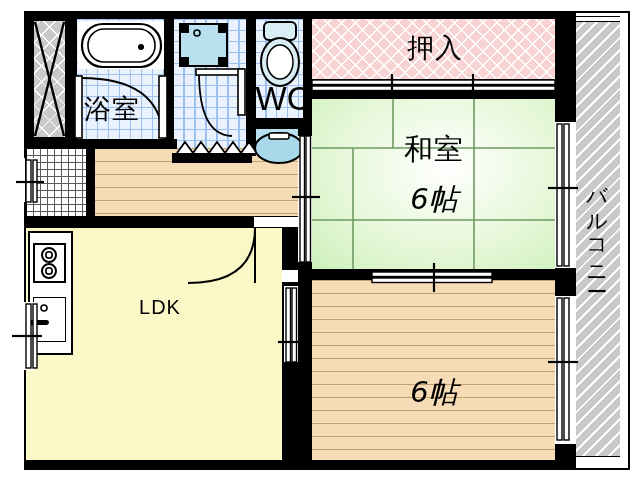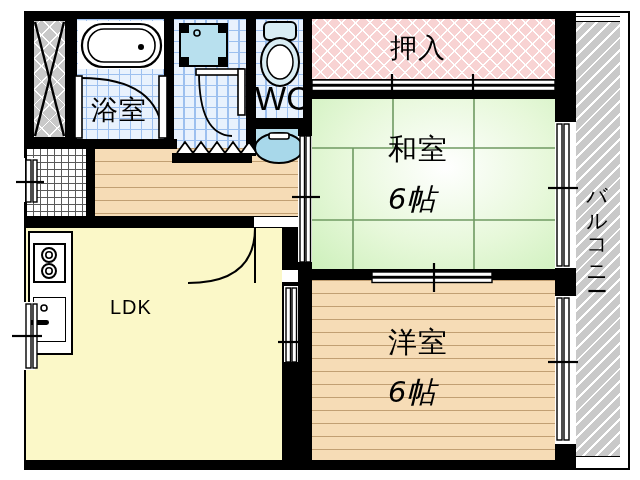--- a/index.html
+++ b/index.html
@@ -65,20 +65,21 @@
       repeating-linear-gradient(-45deg,#ffffff 0 1.2px, rgba(0,0,0,0) 1.2px 11px);
   }
   
   .lbl{
     position:absolute;
     color:#000;
     font-family:"DejaVu Sans","Liberation Sans",sans-serif;
     font-weight:400;
     white-space:nowrap;
     line-height:1;
+    text-align:center;
   }
   .lbl-room{font-size:27px;letter-spacing:1px;}
   .lbl-sub{font-size:27px;font-style:italic;}
   .lbl-wc{font-size:33px;font-family:"Liberation Sans",sans-serif;font-weight:500;}
   .lbl-ldk{font-size:20px;font-weight:500;letter-spacing:1px;font-family:"Liberation Sans",sans-serif;}
   .lbl-vert{
     writing-mode:vertical-rl;
     text-orientation:upright;
     font-size:21px;
     letter-spacing:3px;
@@ -248,30 +249,29 @@
       <line x1="312" y1="148" x2="555" y2="148"></line>
       <line x1="312" y1="220" x2="555" y2="220"></line>
       <line x1="393" y1="99" x2="393" y2="148"></line>
       <line x1="474" y1="99" x2="474" y2="148"></line>
       <line x1="353" y1="148" x2="353" y2="220"></line>
       <line x1="474" y1="148" x2="474" y2="269"></line>
       <line x1="353" y1="220" x2="353" y2="269"></line>
     </g>
   </svg>
 
-  <div class="lbl lbl-room" style="left:91px;top:96px;width:76px;">浴室</div>
+  <div class="lbl lbl-room" style="left:74px;top:96px;width:76px;font-family:Liberation Serif, serif;">浴室</div>
 
   <div class="lbl lbl-wc" style="left:255px;top:82px;width:56px;">WC</div>
 
 
   <div class="lbl lbl-room" style="left:390px;top:34px;width:90px;">押入</div>
 
   <div class="lbl lbl-room" style="left:388px;top:135px;width:92px;font-size:29px;">和室</div>
   <div class="lbl lbl-sub" style="left:388px;top:185px;width:92px;font-size:29px;">6帖</div>
 
-  <div class="lbl lbl-room" style="left:388px;top:328px;width:92px;font-size:29px;">洋室</div>
   <div class="lbl lbl-sub" style="left:388px;top:378px;width:92px;font-size:29px;">6帖</div>
 
   <div class="lbl lbl-ldk" style="left:110px;top:297px;width:100px;">LDK</div>
 
   <div class="lbl lbl-vert" style="left:586px;top:172px;">バルコニー</div>
 
 </div>
 
 </body></html>

